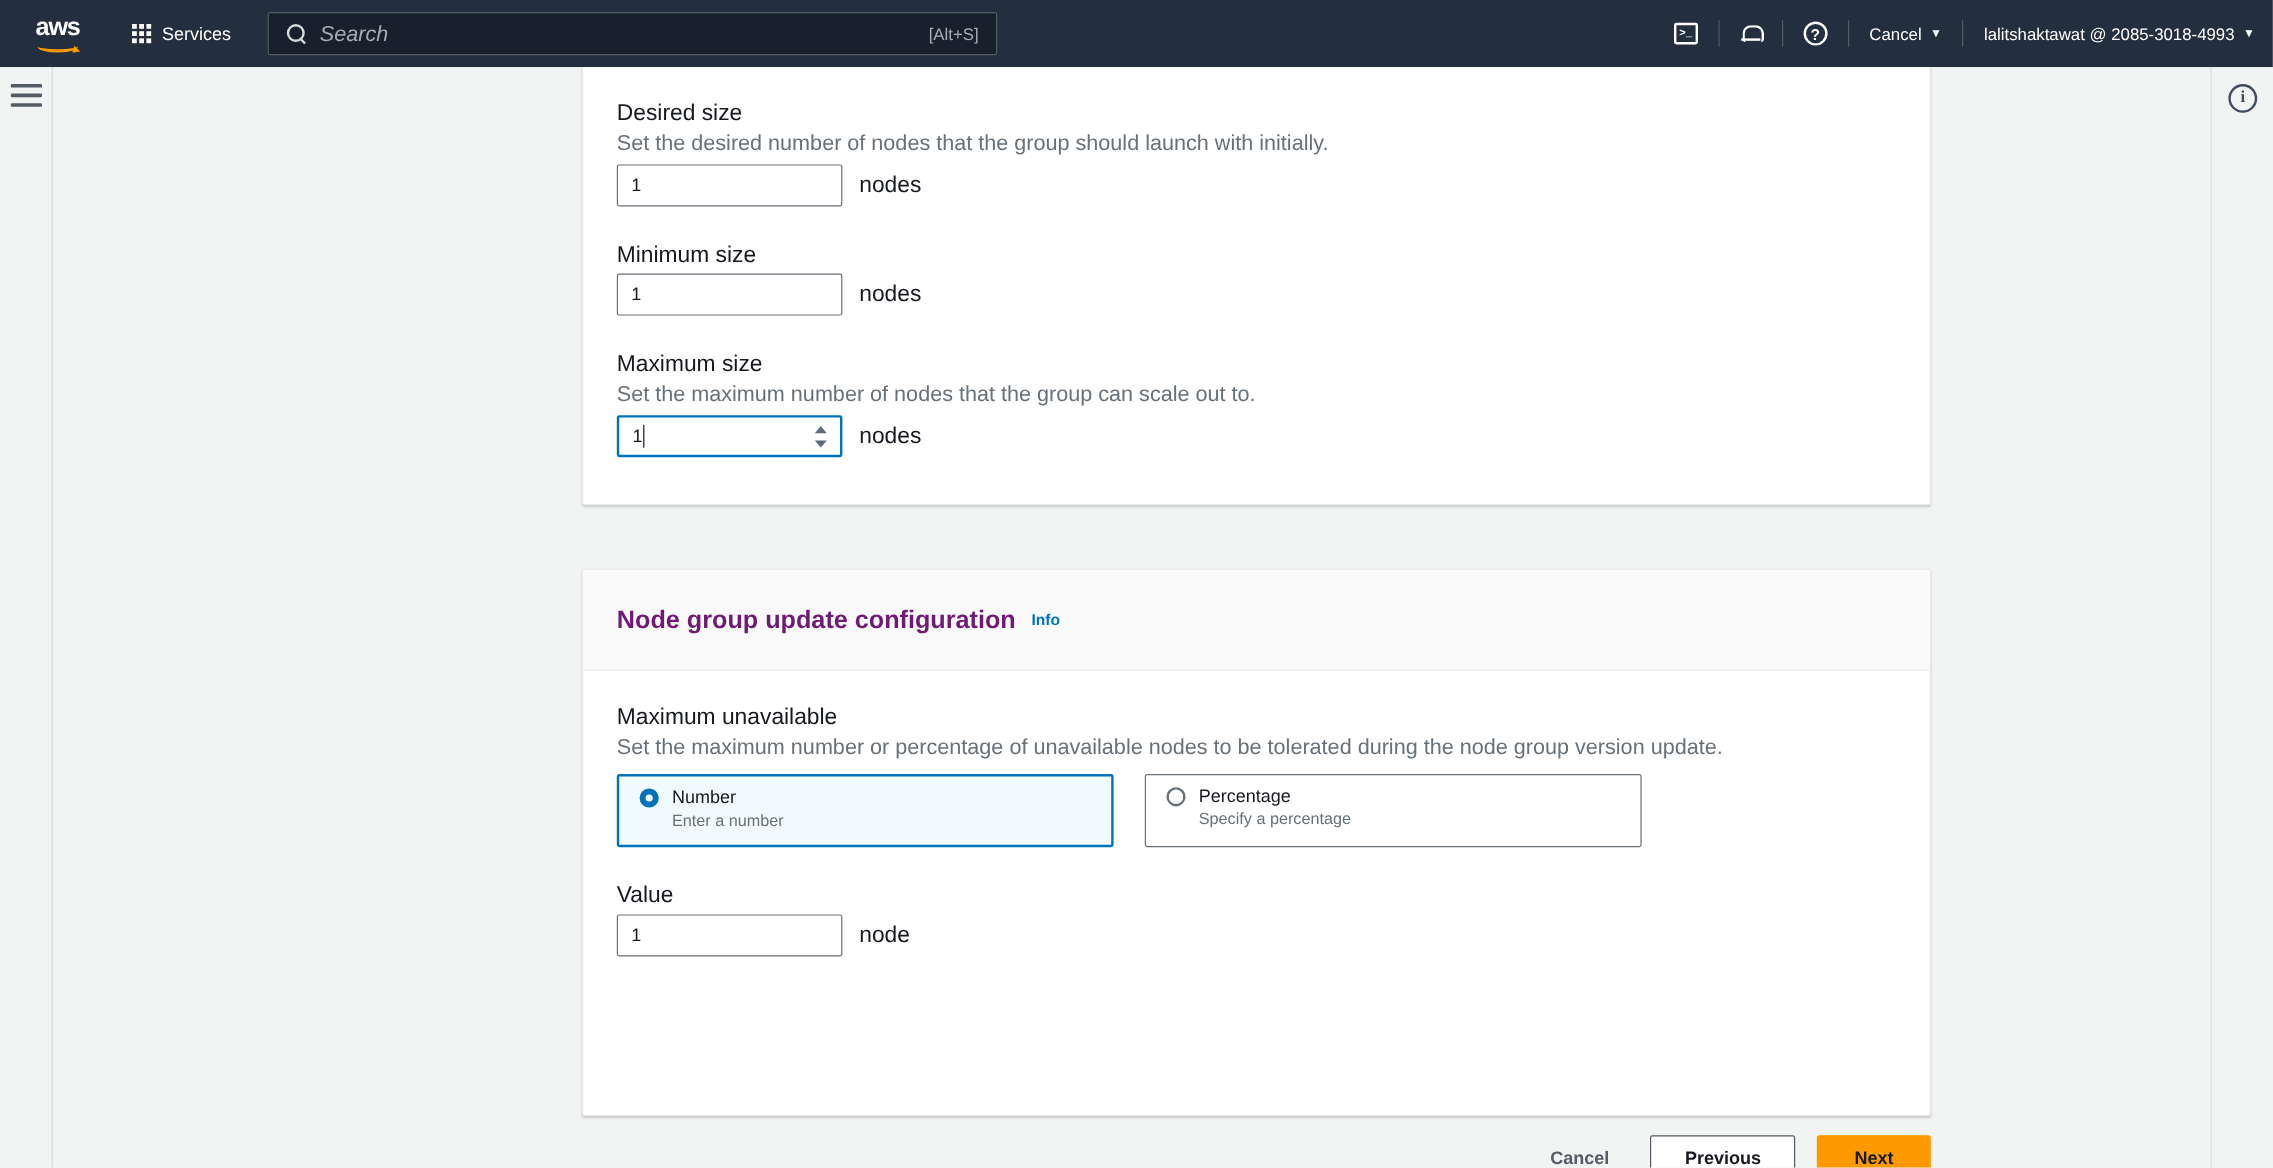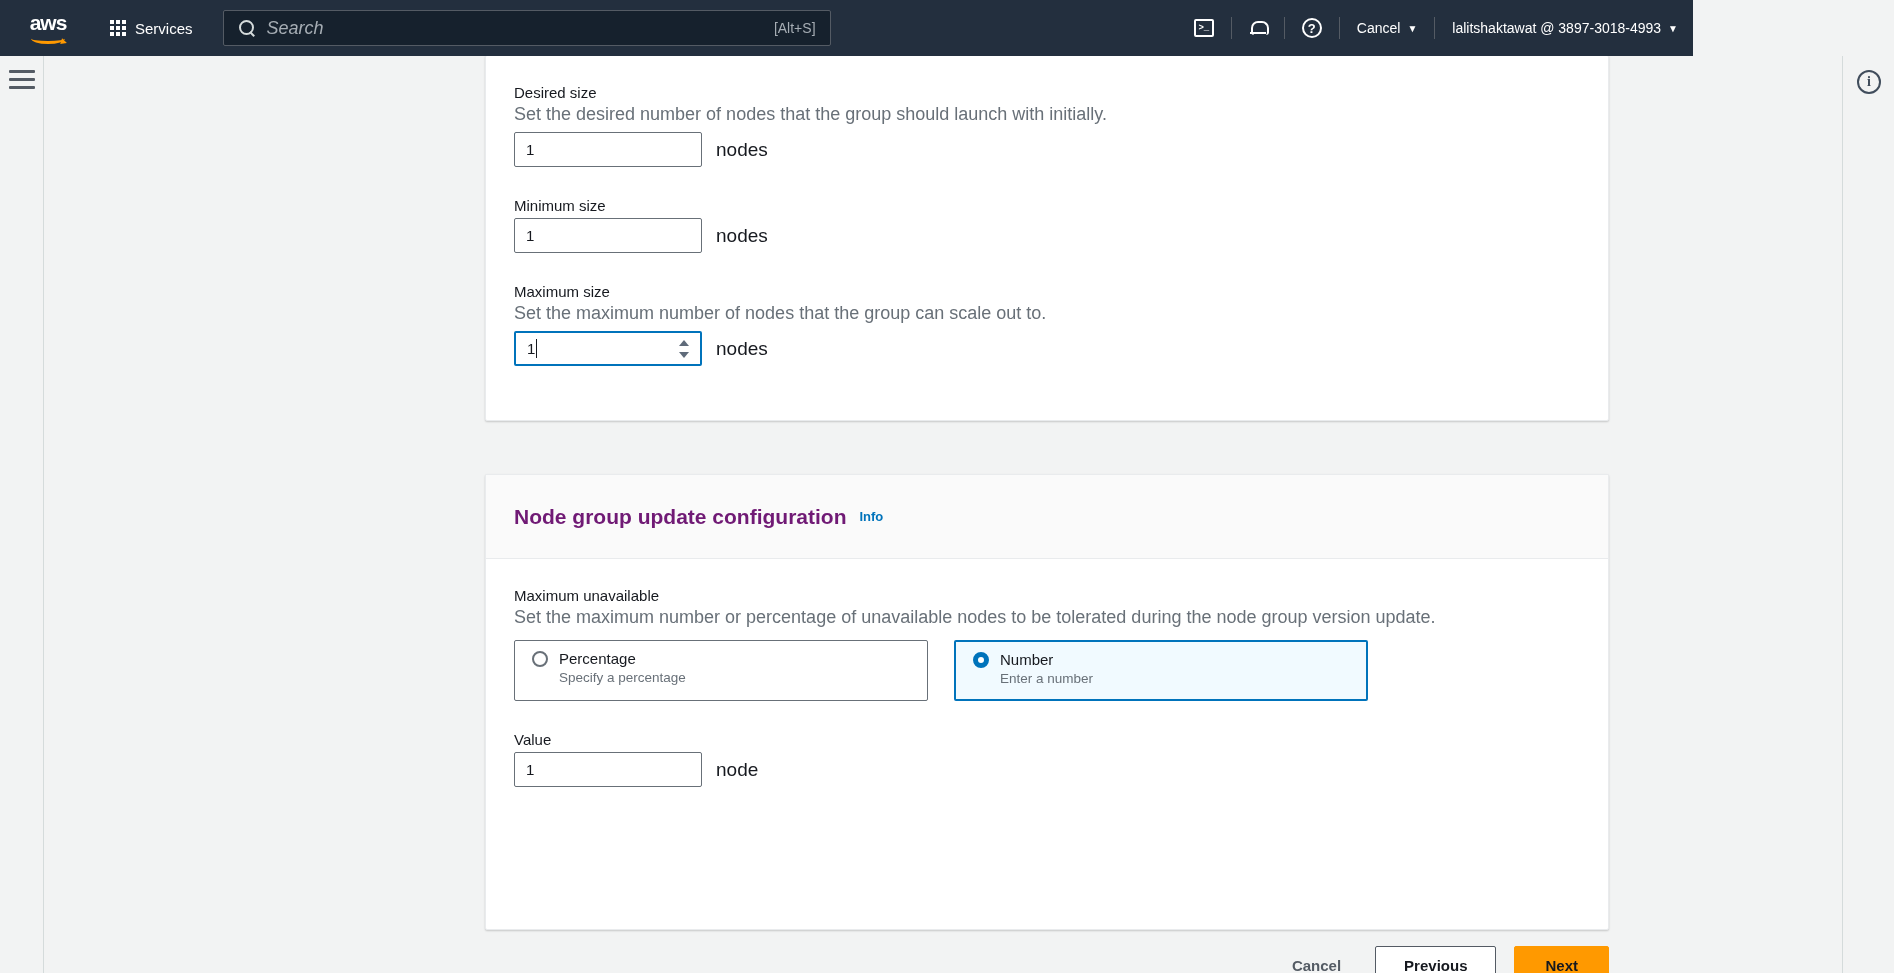--- a/index.html
+++ b/index.html
@@ -6,21 +6,21 @@
   html, body {
     width: 1894px; height: 973px;
     font-family: "Liberation Sans", sans-serif;
     background: #f2f3f3;
     overflow: hidden;
   }
 
   
   .topnav {
     position: absolute; top: 0; left: 0;
-    width: 1693px; height: 56px;
+    width: 1894px; height: 56px;
     background: #232f3e;
     display: flex; align-items: center;
     color: #ffffff;
   }
   .aws-logo {
     width: 60px; margin-left: 18px;
     display: flex; flex-direction: column; align-items: center;
     cursor: pointer;
   }
   .aws-logo .word {
@@ -173,21 +173,21 @@
   .card-title { font-size: 21px; font-weight: bold; color: #701a75; }
   .info-link {
     font-size: 13px; color: #0073bb; margin-left: 13px;
     font-weight: bold; text-decoration: none; cursor: pointer;
   }
   .card-body { padding: 28px; }
 
   .field { margin-bottom: 30px; }
   .field:last-child { margin-bottom: 0; }
   .field-label {
-    font-size: 15px; color: #16191f; font-weight: normal;
+    font-size: 19px; color: #16191f; font-weight: normal;
     margin-bottom: 4px; display: block;
   }
   .field-desc {
     font-size: 18px; color: #687078; line-height: 18px;
     margin-bottom: 9px; display: block;
   }
   .input-row { display: flex; align-items: center; gap: 14px; }
   .num-input {
     width: 188px; height: 35px;
     border: 1px solid #687078; border-radius: 2px;
@@ -316,21 +316,21 @@
     <div class="nav-item">
       <span class="help-icon">?</span>
     </div>
     <div class="nav-sep"></div>
     <div class="nav-item">
       <span>Cancel</span>
       <span class="caret">▼</span>
     </div>
     <div class="nav-sep"></div>
     <div class="nav-item">
-      <span>lalitshaktawat @ 3897-3018-4993</span>
+      <span>lalitshaktawat @ 2085-3018-4993</span>
       <span class="caret">▼</span>
     </div>
   </div>
 </div>
 
 <div class="left-rail">
   <div class="hamburger">
     <span></span>
       <span></span>
       <span></span>
@@ -387,35 +387,35 @@
       <span class="card-title">Node group update configuration</span>
       <a class="info-link">Info</a>
     </div>
     <div class="card-body">
 
       <div class="field">
         <span class="field-label">Maximum unavailable</span>
         <span class="field-desc">Set the maximum number or percentage of unavailable nodes to be tolerated during the node group version update.</span>
 
         <div class="tiles">
+          <div class="tile selected">
+            <div class="tile-row">
+              <span class="radio on"></span>
+              <span class="tile-title">Number</span>
+            </div>
+            <div class="tile-sub">Enter a number</div>
+          </div>
+
           <div class="tile">
             <div class="tile-row">
               <span class="radio"></span>
               <span class="tile-title">Percentage</span>
             </div>
             <div class="tile-sub">Specify a percentage</div>
           </div>
-
-          <div class="tile selected">
-            <div class="tile-row">
-              <span class="radio on"></span>
-              <span class="tile-title">Number</span>
-            </div>
-            <div class="tile-sub">Enter a number</div>
-          </div>
         </div>
       </div>
 
       <div class="field">
         <span class="field-label">Value</span>
         <div class="input-row">
           <input class="num-input" type="text" value="1" style="">
           <span class="unit">node</span>
         </div>
       </div>

